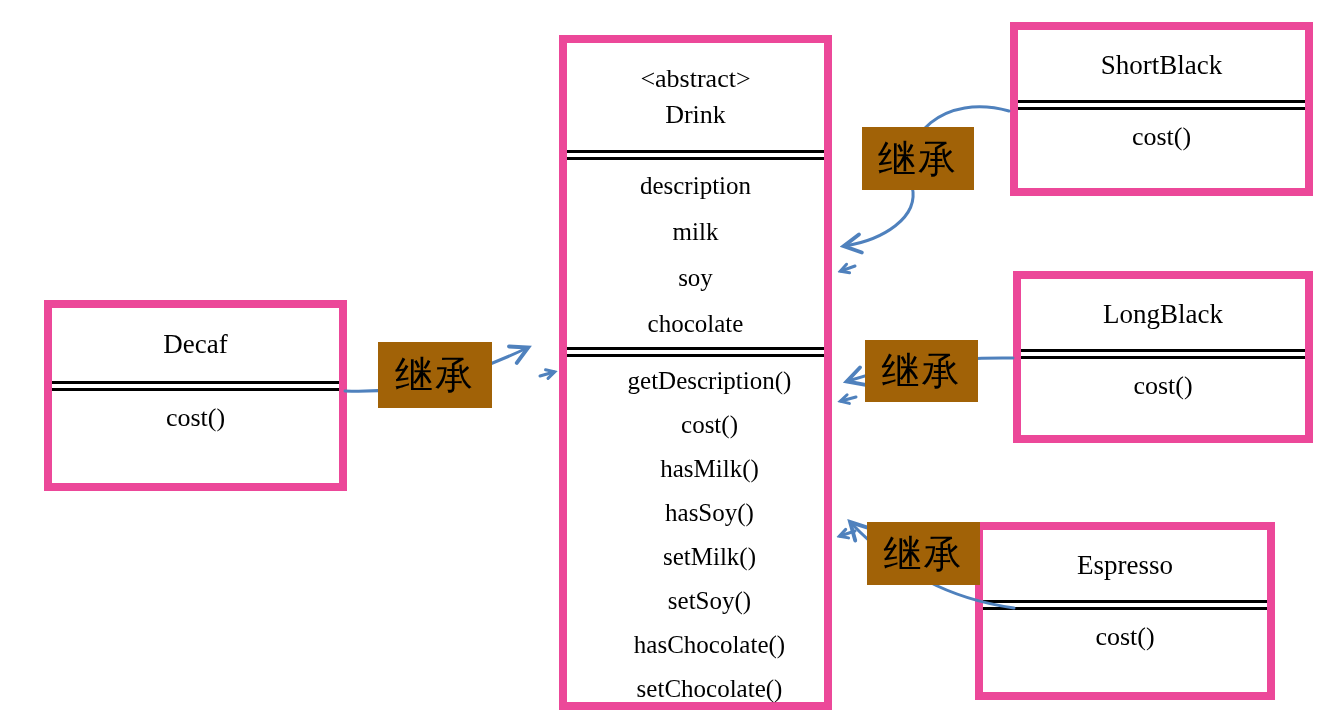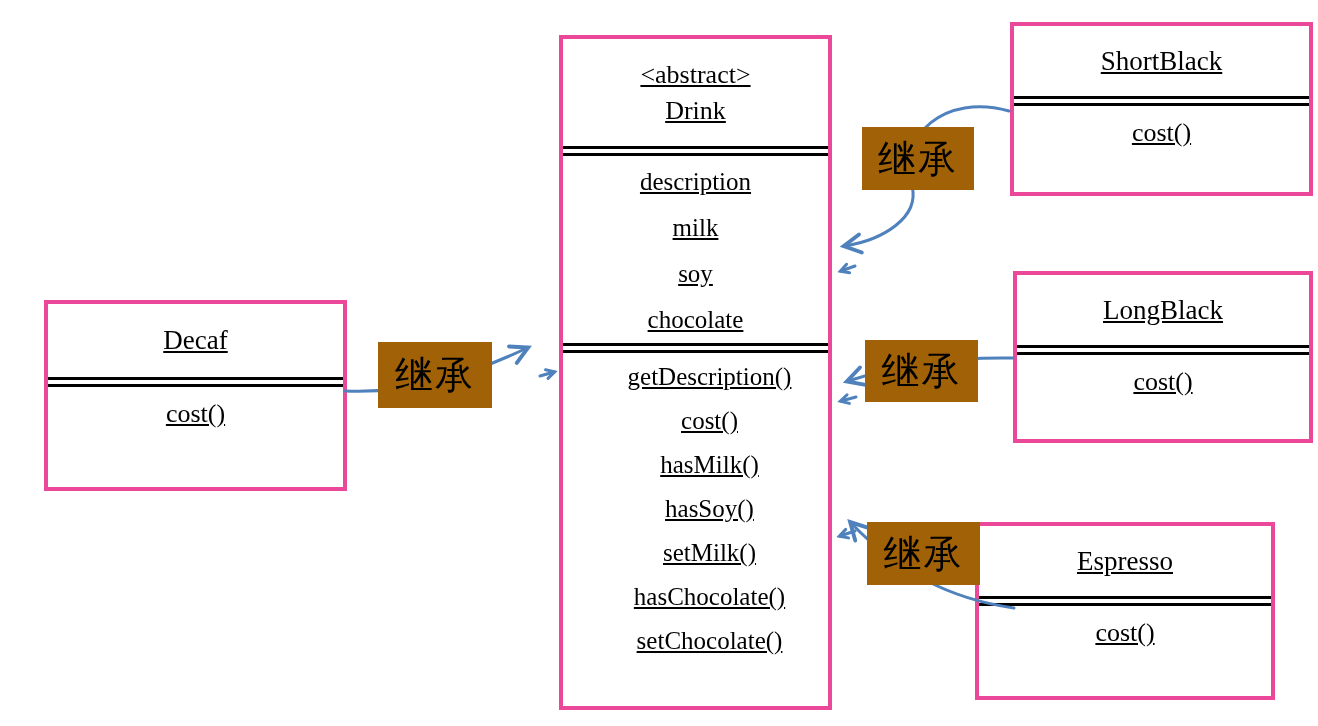--- a/index.html
+++ b/index.html
@@ -13,22 +13,21 @@
     width: 1318px;
     height: 726px;
     background: #ffffff;
     overflow: hidden;
   }
 
   
   .uml-box {
     position: absolute;
     background: #ffffff;
-    border: 4px solid #ec4899;
-    text-decoration: underline;
+    border: 8px solid #ec4899;
   }
   .divider { border-top: 10px double #000000; }
 
   
   .box-drink { left: 559px; top: 35px; width: 273px; height: 675px; }
   .drink-title {
     height: 107px;
     display: flex;
     flex-direction: column;
     align-items: center;
@@ -125,20 +124,21 @@
       <div>milk</div>
       <div>soy</div>
       <div>chocolate</div>
     </div>
     <div class="drink-methods divider">
       <div>getDescription()</div>
       <div>cost()</div>
       <div>hasMilk()</div>
       <div>hasSoy()</div>
       <div>setMilk()</div>
+      <div>setSoy()</div>
       <div>hasChocolate()</div>
       <div>setChocolate()</div>
     </div>
   </div>
 
   <div class="uml-box box-shortblack">
     <div class="sub-title">ShortBlack</div>
     <div class="sub-methods divider">
       <div>cost()</div>
     </div>

